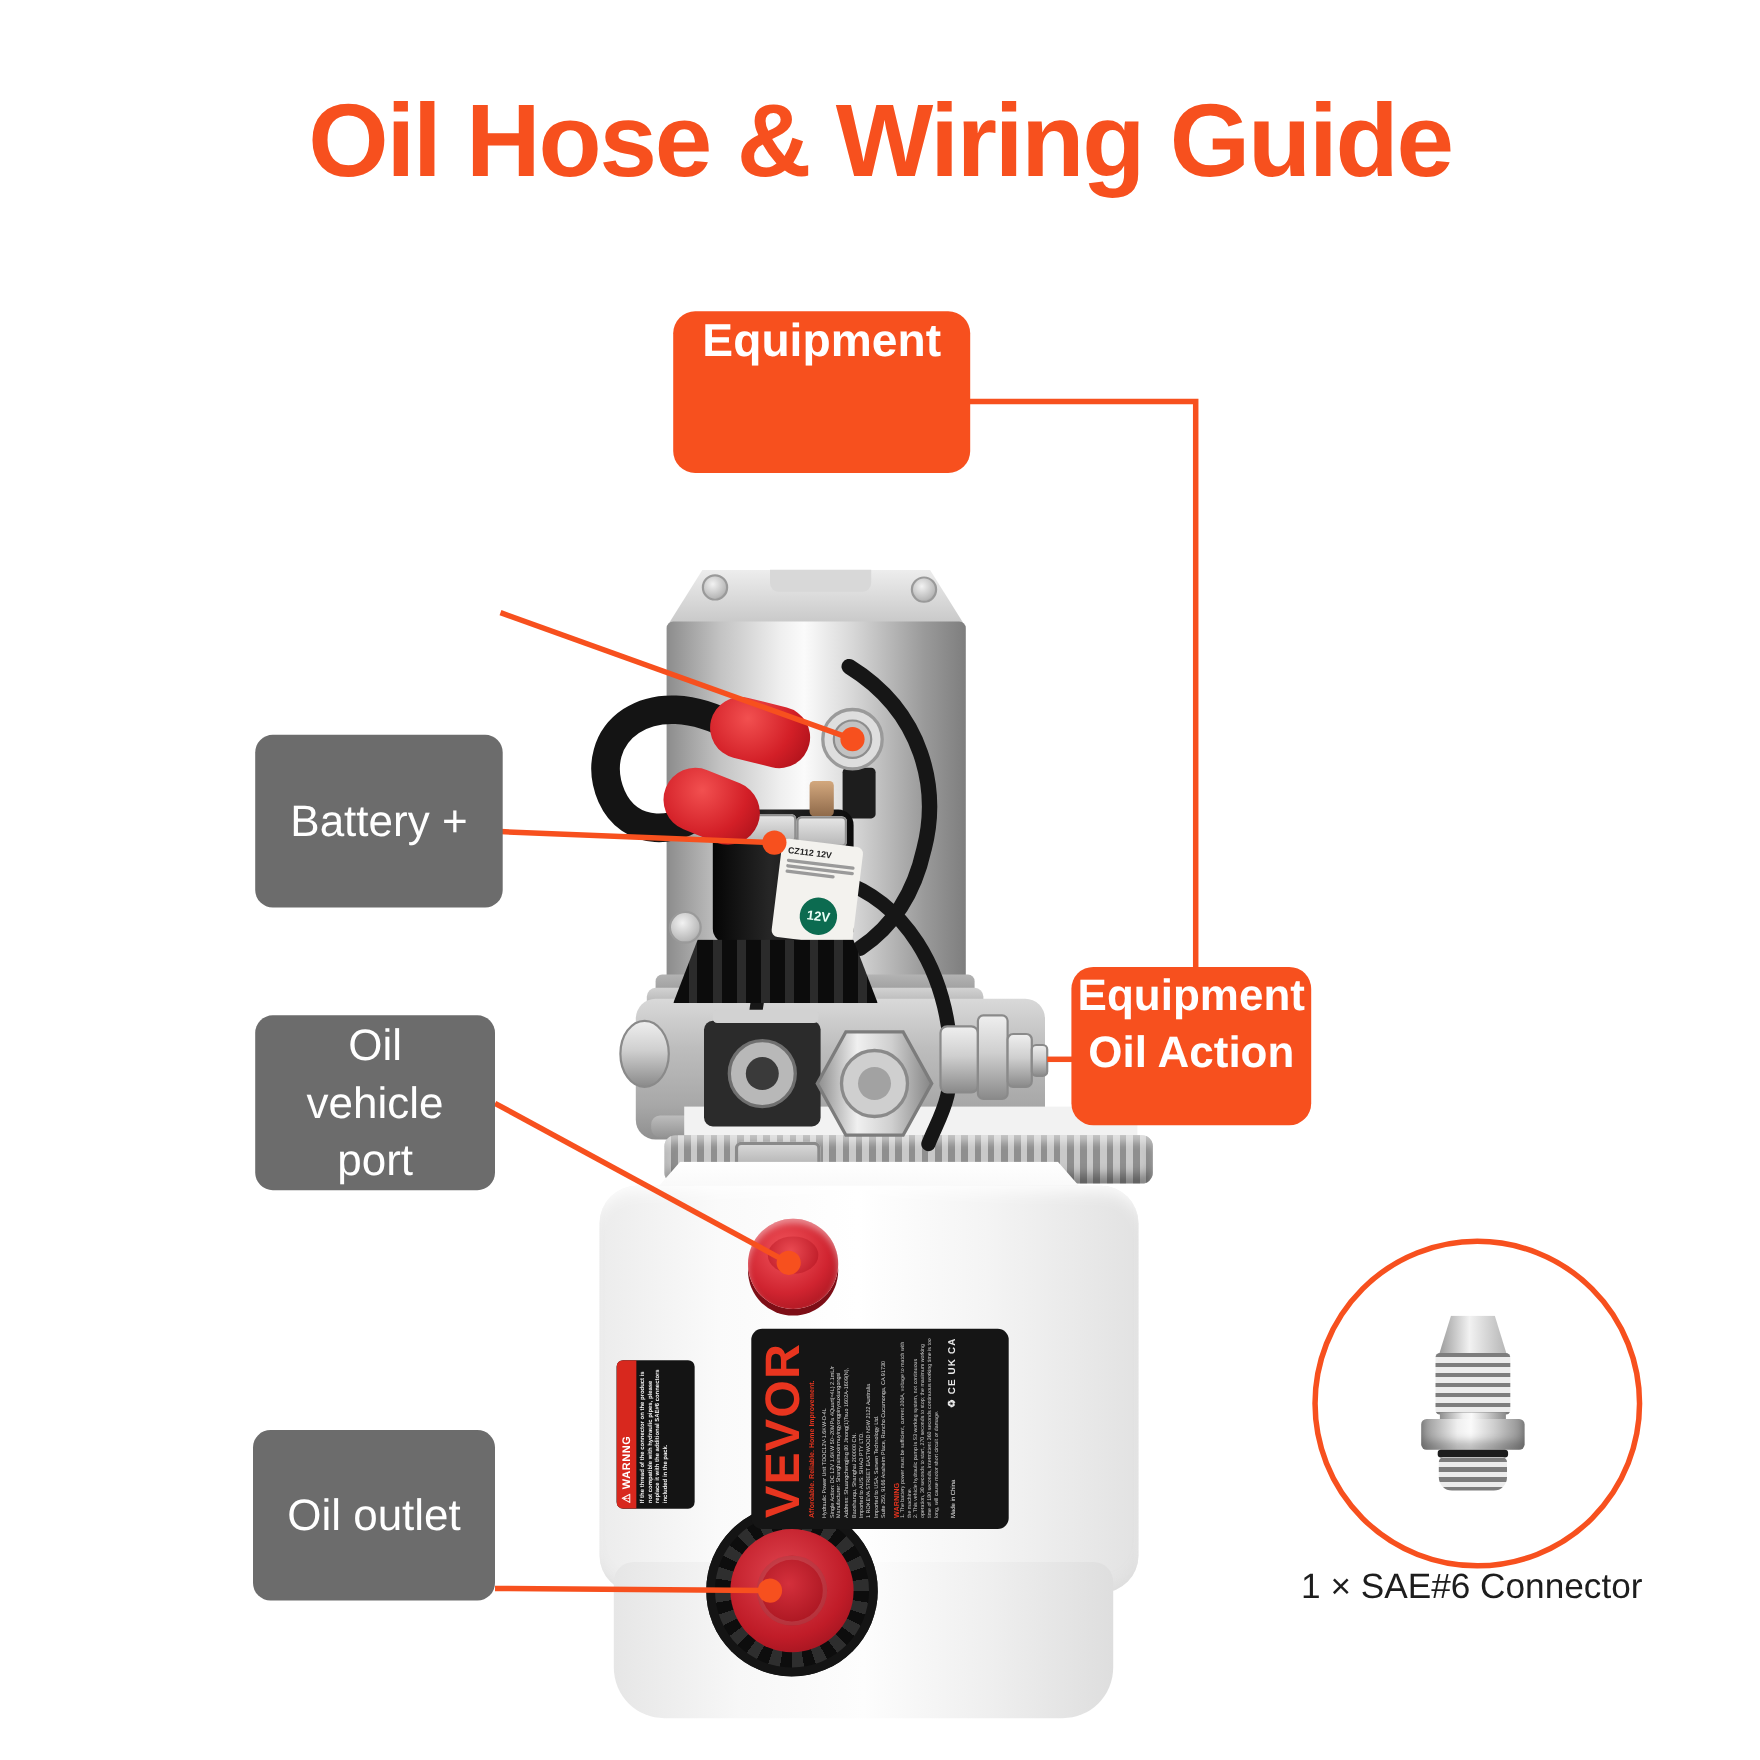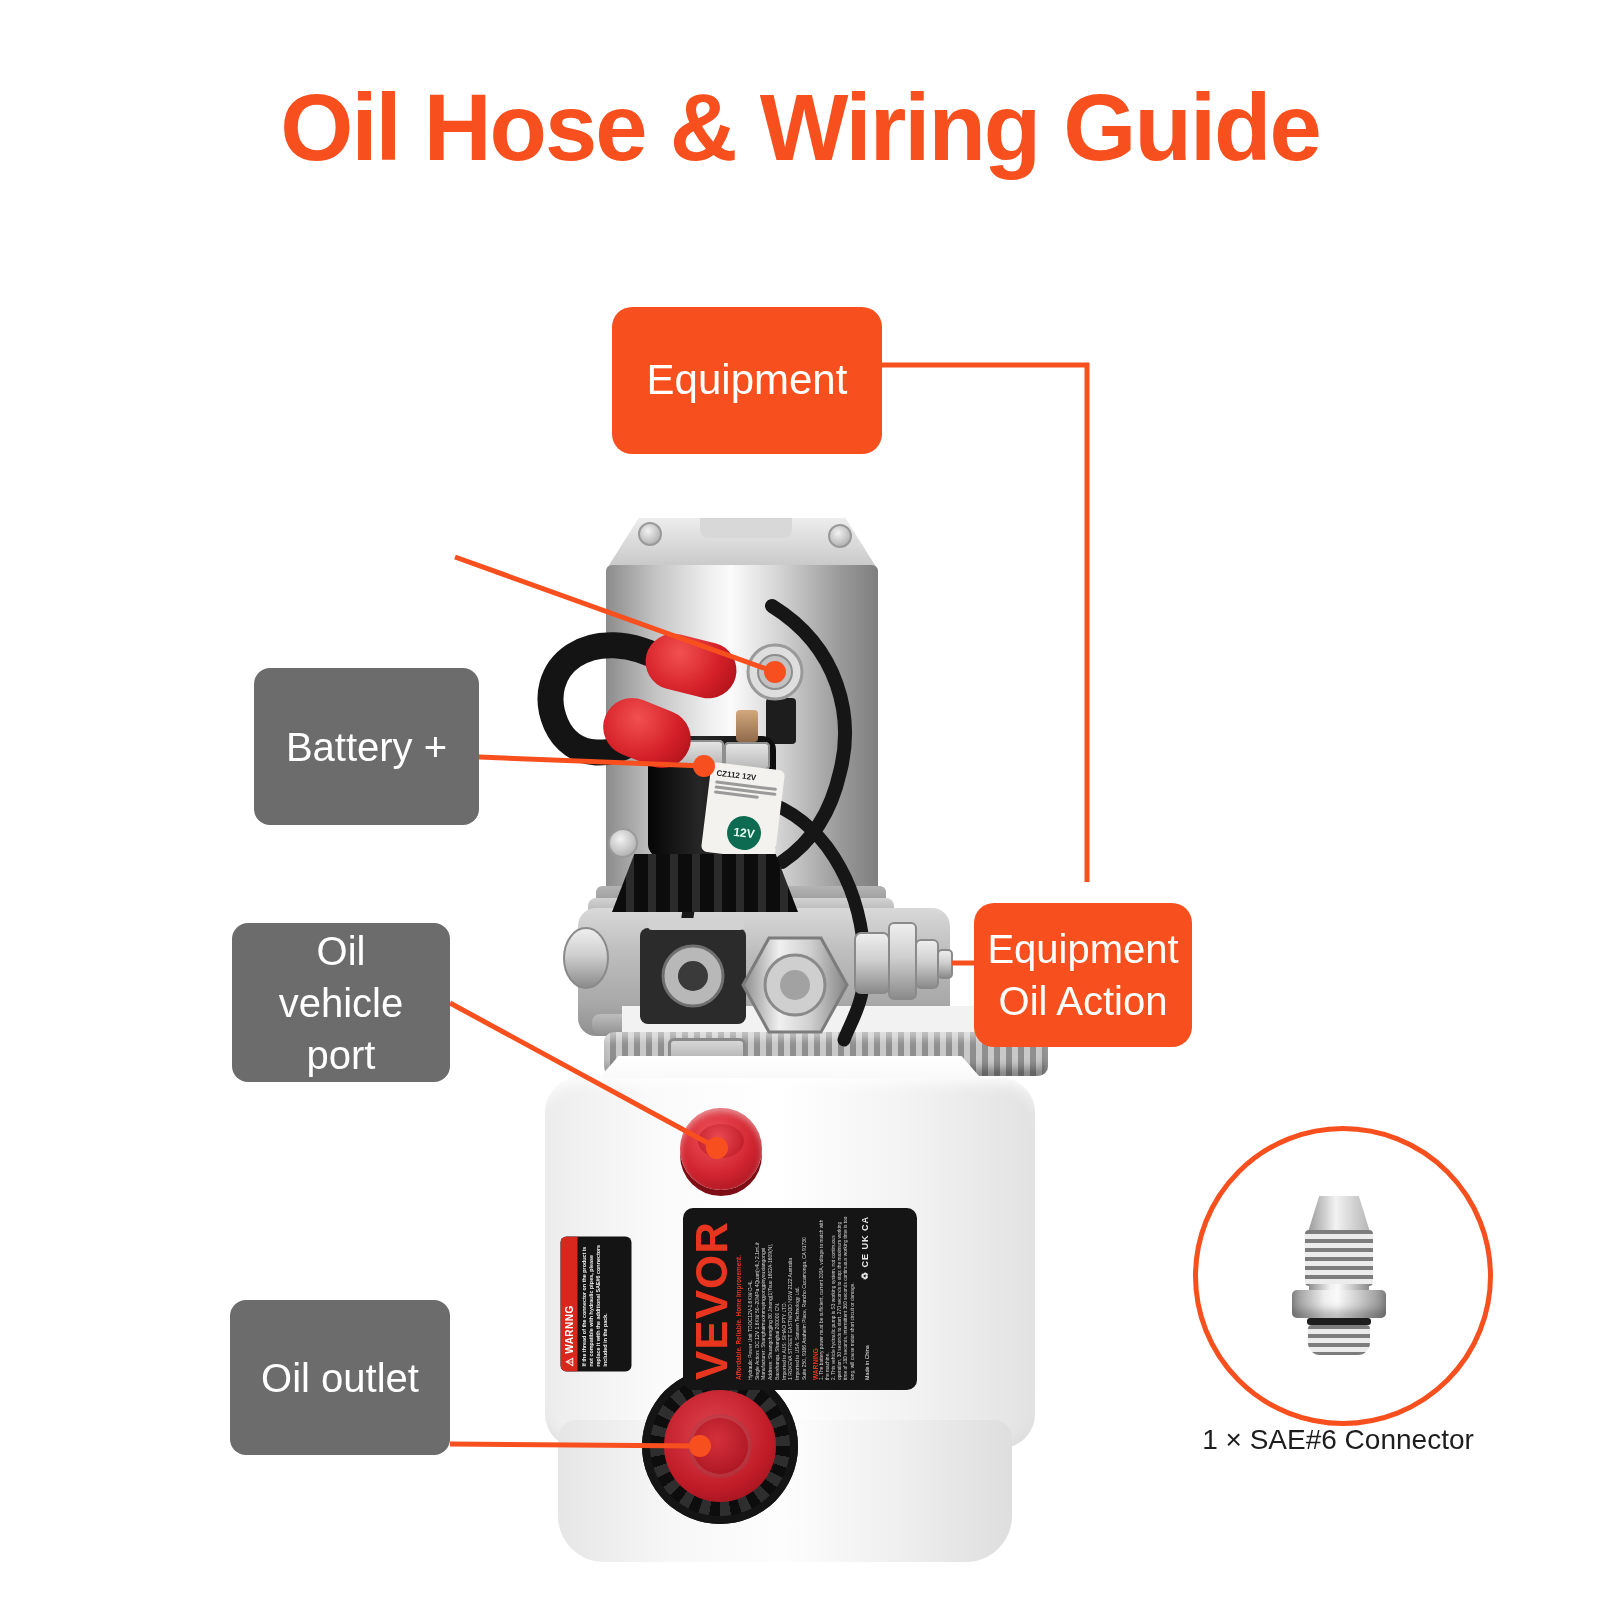--- a/index.html
+++ b/index.html
@@ -14,22 +14,22 @@
     position:absolute;top:74px;left:0;width:1600px;text-align:center;
     font-size:94px;font-weight:800;letter-spacing:-2px;color:var(--accent);
   }
   .gbox{
     position:absolute;background:var(--gray);color:#fff;border-radius:16px;
     display:flex;align-items:center;justify-content:center;text-align:center;
     font-size:40px;line-height:1.3;font-weight:400;
   }
   .obox{
     position:absolute;background:var(--accent);color:#fff;border-radius:20px;
-    display:flex;flex-direction:column;align-items:center;justify-content:center;text-align:center;
-    font-size:42px;line-height:1.3;font-weight:400;margin-top:24px;
+    display:flex;flex-direction:column;align-items:center;justify-content:flex-start;text-align:center;
+    font-size:42px;line-height:1.3;font-weight:700;
   }
   
   .motor-cap{
     left:606px;top:518px;width:272px;height:52px;
     background:linear-gradient(180deg,#ededed,#c6c6c6);
     clip-path:polygon(12% 0,88% 0,100% 100%,0 100%);
   }
   .motor-cap-recess{left:700px;top:518px;width:92px;height:20px;background:#d8d8d8;border-radius:0 0 8px 8px;}
   .screw{border-radius:50%;background:radial-gradient(circle at 40% 35%,#f2f2f2,#b9b9b9 70%,#8d8d8d);border:2px solid #9a9a9a;}
   .motor-body{
@@ -126,21 +126,21 @@
   .pl-bottom{display:flex;justify-content:space-between;align-items:flex-end;margin-top:4px;color:#e9e9e9;}
   .pl-certs{font-size:9px;font-weight:700;letter-spacing:1px;}
   .pl-made{font-size:5.4px;}
   
   .inset-circle{
     left:1193px;top:1126px;width:290px;height:290px;border-radius:50%;
     border:5px solid var(--accent);background:#ffffff;
   }
   .caption{
     left:1088px;top:1424px;width:500px;text-align:center;
-    font-size:28px;color:#1d1d1d;font-weight:400;
+    font-size:32px;color:#1d1d1d;font-weight:400;
   }
   .fit-silver{background:linear-gradient(90deg,#8f8f8f,#efefef 35%,#fafafa 48%,#cfcfcf 70%,#8a8a8a);}
   .fit-threads{background:repeating-linear-gradient(180deg,#7d7d7d 0 4px,#ececec 4px 9px);}
   svg.overlay{position:absolute;left:0;top:0;pointer-events:none;}
 </style>
 </head>
 <body>
 
 <div class="canvas">
 
@@ -283,21 +283,21 @@
       <circle cx="717" cy="1148" r="11"></circle>
       <circle cx="700" cy="1446" r="11"></circle>
     </g>
   </svg>
 
   <div class="obox" style="left:612px;top:283px;width:270px;height:147px;">
     <span>Equipment</span>
   </div>
 
 
-  <div class="gbox" style="left:232px;top:668px;width:225px;height:157px;margin-left:22px;">
+  <div class="gbox" style="left:232px;top:668px;width:225px;height:157px;">
     <span>Battery +</span>
   </div>
 
   <div class="gbox" style="left:232px;top:923px;width:218px;height:159px;padding:0 28px;box-sizing:content-box;width:162px;">
     <span>Oil vehicle port</span>
   </div>
 
   <div class="obox" style="left:974px;top:879px;width:218px;height:144px;font-size:40px;">
     <span>Equipment</span>
     <span>Oil Action</span>

